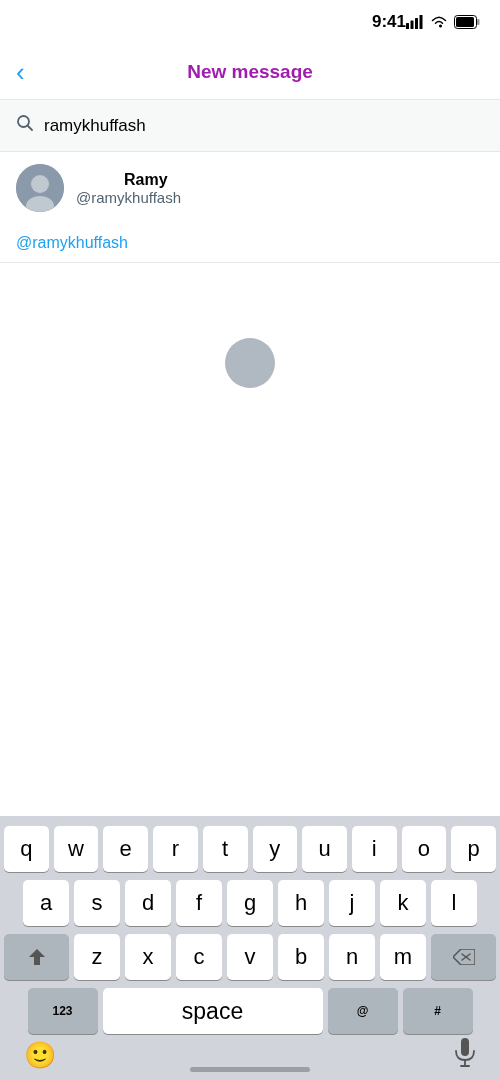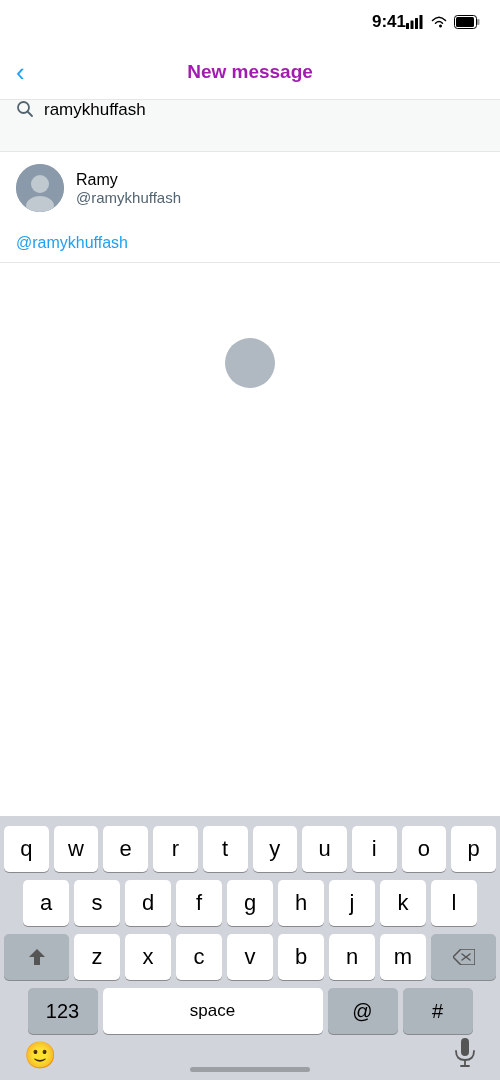--- a/index.html
+++ b/index.html
@@ -56,21 +56,21 @@
       font-weight: 700;
       color: #a21caf;
     }
 
     
     .search-bar {
       height: 52px;
       background: #f7f9f9;
       border-bottom: 1px solid #e6e6e6;
       display: flex;
-      align-items: flex-start;
+      align-items: center;
       padding: 0 16px;
       gap: 10px;
     }
     .search-icon-wrap {
       color: #536471;
       font-size: 18px;
       flex-shrink: 0;
     }
     .search-input {
       border: none;
@@ -101,22 +101,23 @@
       align-items: center;
       justify-content: center;
     }
     .avatar svg { width: 48px; height: 48px; }
     .result-info {
       display: flex;
       flex-direction: column;
     }
     .result-name {
       font-size: 16px;
-      font-weight: 400;
-      color: #000;
+      font-weight: 700;
+      color: #000;
+      margin-left: 48px;
     }
     .result-handle {
       font-size: 15px;
       color: #536471;
     }
 
     
     .selected-tag {
       padding: 10px 16px;
       font-size: 16px;
@@ -175,26 +176,27 @@
       color: #000;
     }
     .key.wide {
       min-width: 64px;
       max-width: 80px;
       font-size: 16px;
     }
     .key.space-key {
       flex: 3;
       max-width: 220px;
-      font-size: 17px;
+      font-size: 23px;
     }
     .key.symbol-key {
-      font-size: 20px;
+      font-size: 12px;
       min-width: 52px;
       max-width: 70px;
+      font-weight: bold;
     }
     .bottom-bar {
       height: 34px;
       background: #d1d5db;
       display: flex;
       align-items: center;
       justify-content: space-between;
       padding: 0 20px 8px;
     }
     .home-indicator {

